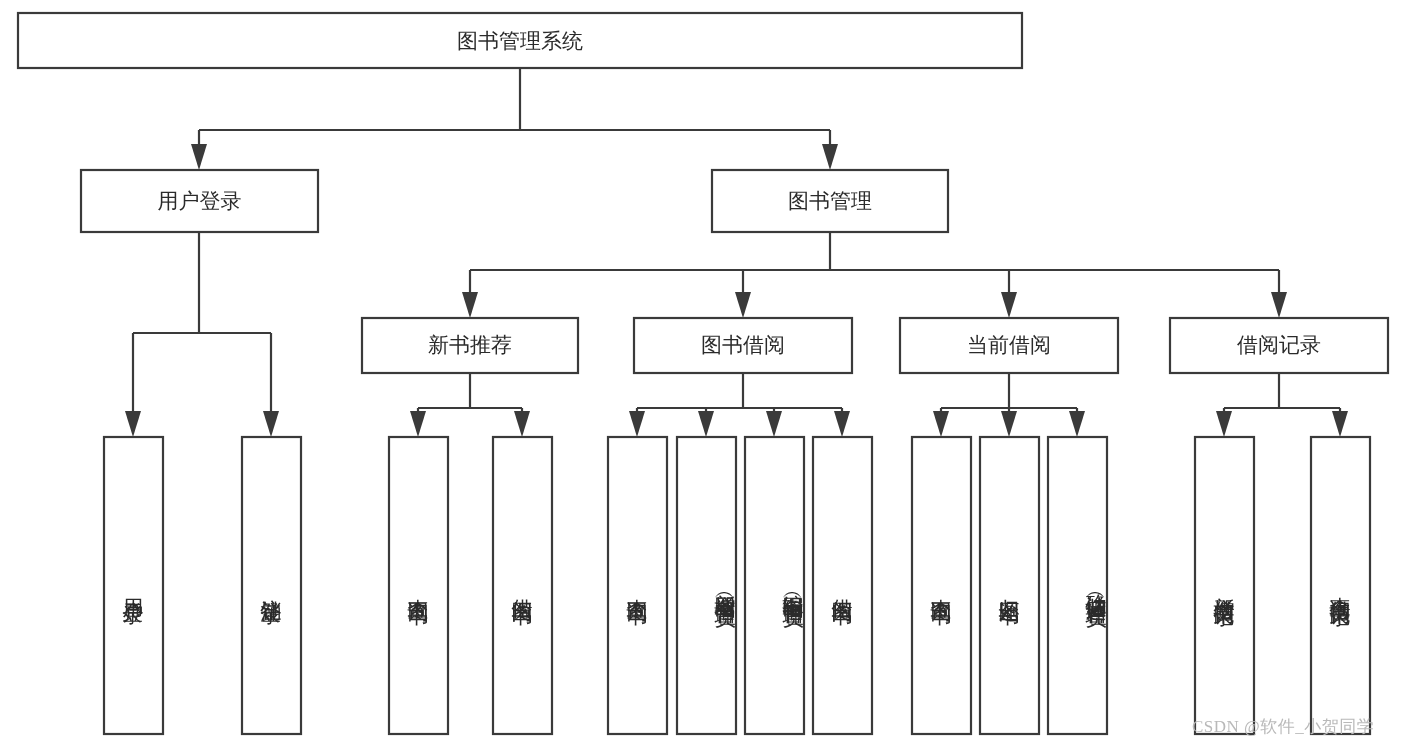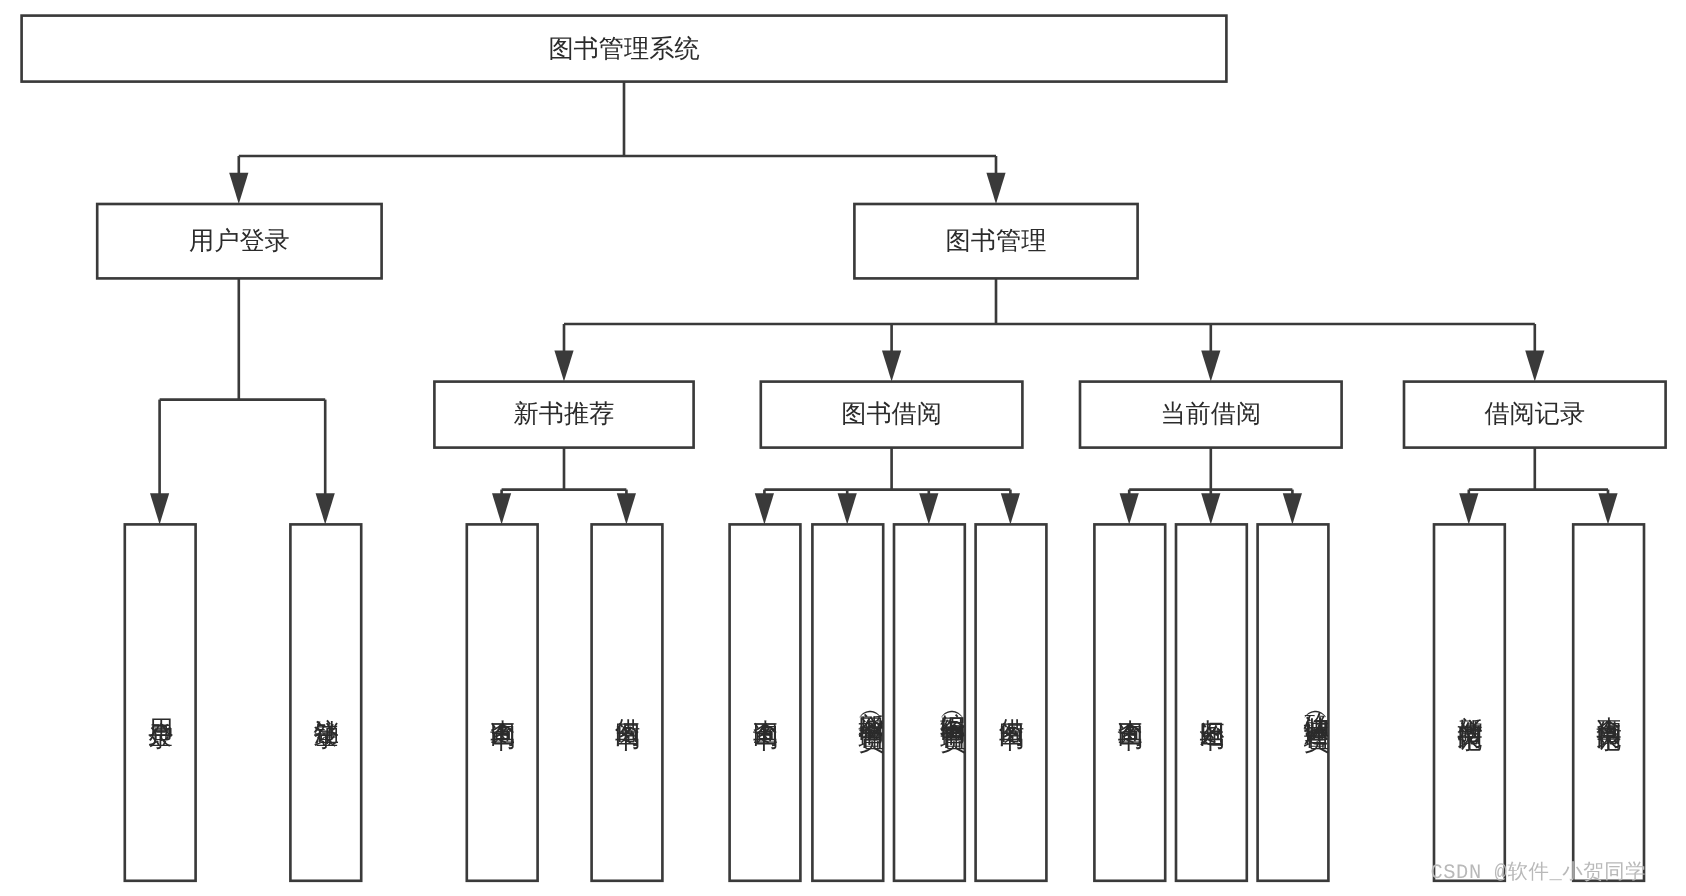--- a/index.html
+++ b/index.html
@@ -60,21 +60,21 @@
     letter-spacing: 2px;
     text-align: center;
     display: flex;
     align-items: center;
     justify-content: center;
     white-space: nowrap;
     pointer-events: none;
   }
   .watermark {
     position: absolute;
-    font-family: Liberation Mono, monospace;
+    font-family: Liberation Serif, serif;
     font-size: 17px;
     color: #b9b9b9;
     white-space: nowrap;
     letter-spacing: 0.5px;
   }
 </style>
 </head>
 <body>
 
 <div id="diagram-root">

